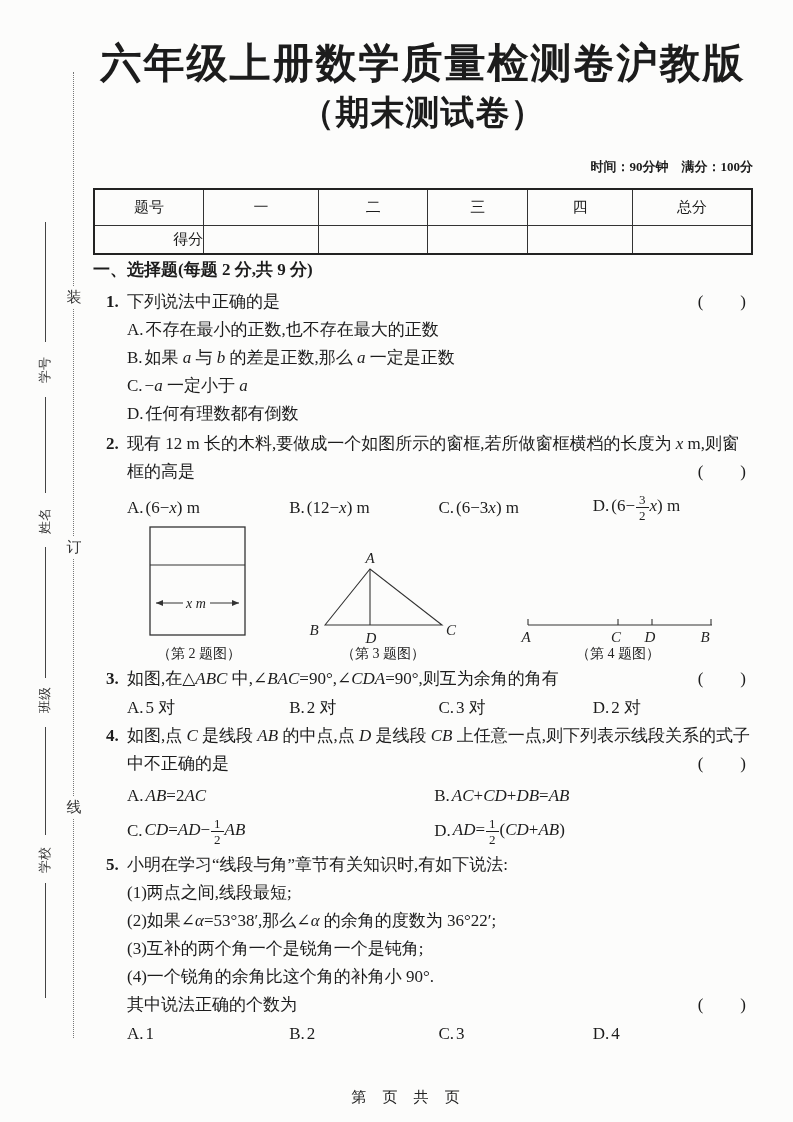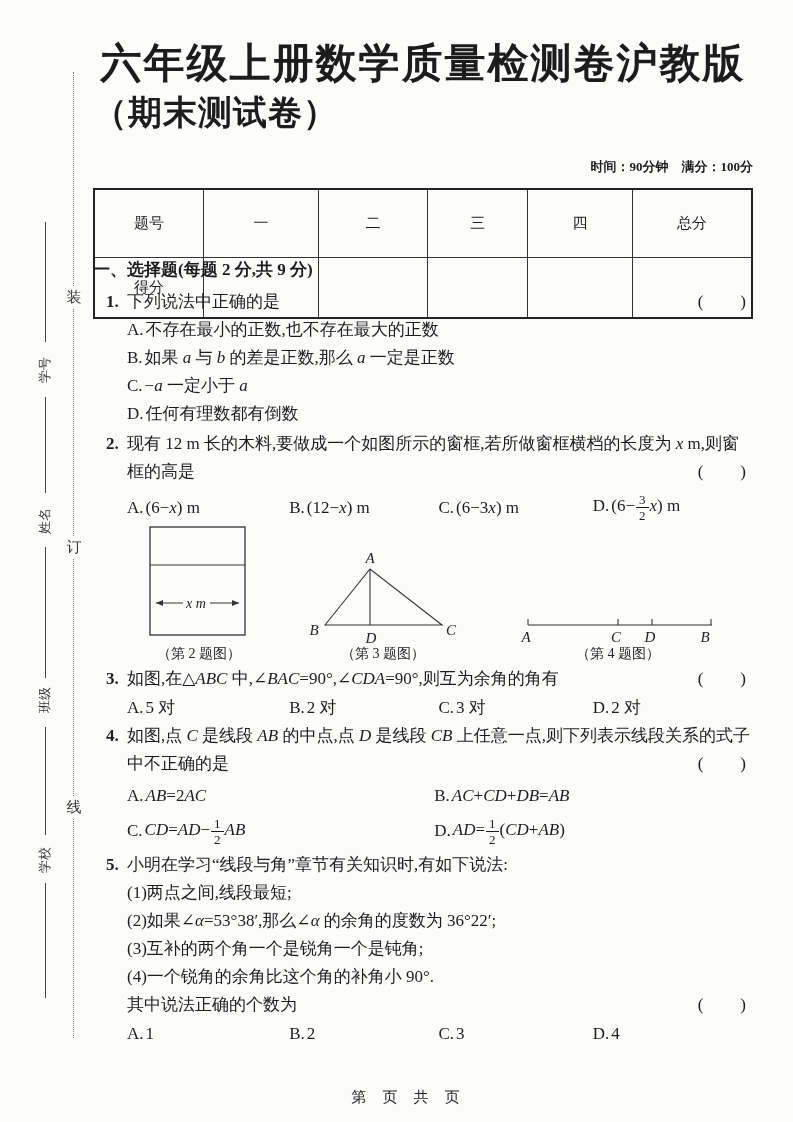--- a/index.html
+++ b/index.html
@@ -10,31 +10,31 @@
   .bind-line{position:absolute;left:73px;top:72px;height:966px;width:0;border-left:1px dotted #777;}
   .bind-char{position:absolute;left:65px;width:18px;text-align:center;font-size:15px;color:#333;
              background:#fcfcfb;padding:2px 0;}
   .field-line{position:absolute;left:45px;width:0;border-left:1px solid #444;}
   .field-label{position:absolute;left:28px;width:34px;height:16px;font-size:13px;color:#333;
                text-align:center;transform:rotate(-90deg);line-height:16px;}
   
   .title{position:absolute;left:93px;top:36px;width:660px;text-align:center;
          font-family:"Liberation Sans","DejaVu Sans",sans-serif;font-weight:700;
          font-size:41px;letter-spacing:2px;}
-  .subtitle{position:absolute;left:93px;top:90px;width:660px;
+  .subtitle{position:absolute;left:93px;top:90px;width:660px;text-align:center;
             font-family:"Liberation Sans","DejaVu Sans",sans-serif;font-weight:700;
             font-size:34px;letter-spacing:1px;}
   .meta{position:absolute;left:93px;top:158px;width:660px;text-align:right;
         font-family:Liberation Serif, serif;font-weight:700;font-size:13px;}
   
   .score{position:absolute;left:93px;top:188px;width:660px;border-collapse:collapse;
          font-size:15px;}
-  .score td{border:1px solid #333;text-align:center;padding:16px;}
+  .score td{border:1px solid #333;text-align:center;padding:0;}
   .score tr:first-child td{height:35px;}
-  .score tr:last-child td{height:27px;}
+  .score tr:last-child td{height:27px;text-align:right;}
   .score{border:2px solid #222;}
   
   .content{position:absolute;left:93px;top:256px;width:660px;font-size:17px;line-height:28px;}
   .sec-head{font-weight:700;margin-bottom:4px;}
   .q-text{position:relative;padding-left:34px;}
   .qnum{position:absolute;left:13px;top:0;font-weight:700;}
   .br{position:absolute;right:6px;bottom:0;letter-spacing:1px;}
   .opts{padding-left:34px;}
   .opt-row{padding-left:34px;white-space:nowrap;}
   .opt-row .o{display:inline-block;vertical-align:middle;}

